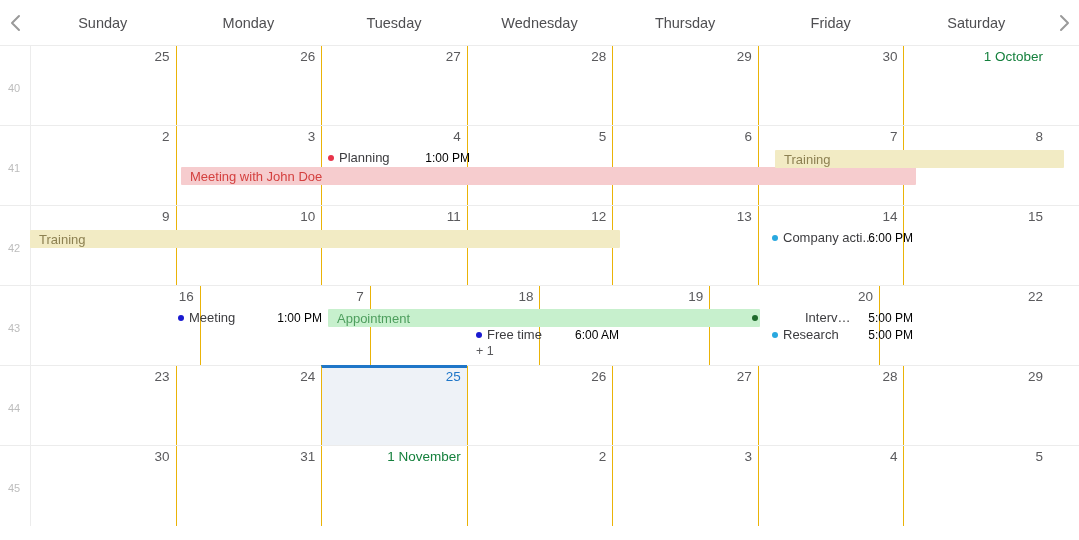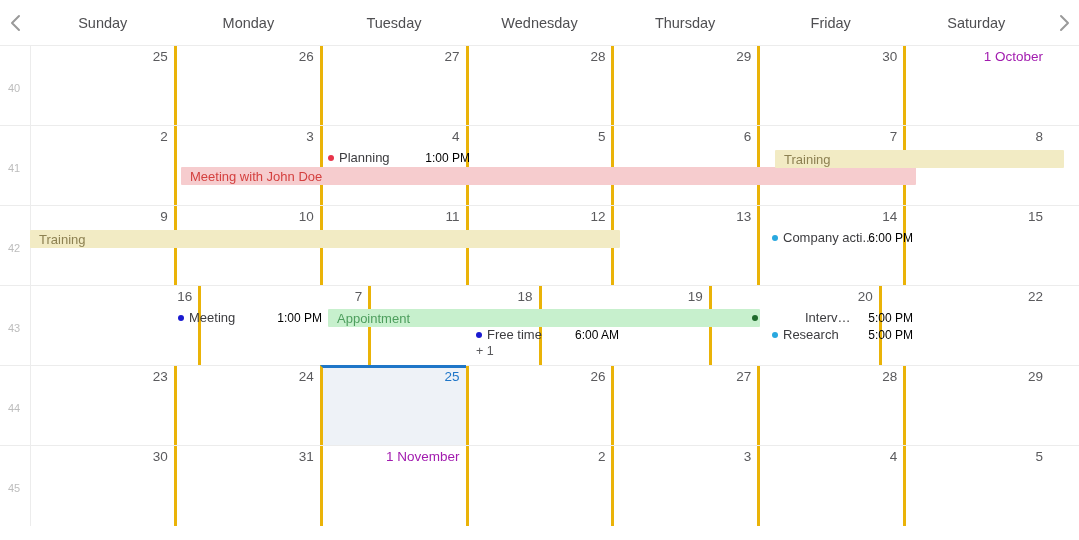--- a/index.html
+++ b/index.html
@@ -88,39 +88,39 @@
     position: absolute;
     left: 30px; top: 0;
     width: 1019px;
     height: 80px;
     display: flex;
   }
   .day-cell {
     flex: 1 1 0;
     position: relative;
     height: 80px;
-    border-left: 3px solid #eab308;
+    border-left: 1px solid #eab308;
   }
   .day-cell:first-child { border-left: 1px solid #ececec; }
   .day-cell.selected {
     background: #eef2f7;
     border-top: 3px solid #1f76c8;
     margin-top: -1px;
     height: 81px;
   }
   .day-number {
     position: absolute;
     right: 6px;
     top: 3px;
     font-size: 13.5px;
     color: #5a5a5d;
     user-select: none;
   }
   .day-cell.selected .day-number { color: #1f76c8; top: 1px; }
-  .day-number.month-start { color: #a21caf; }
+  .day-number.month-start { color: #15803d; }
 
   
   .events-layer {
     position: absolute;
     left: 0; top: 0;
     width: 1079px;
     height: 80px;
     pointer-events: none;
     padding-left: 48px;
   }

